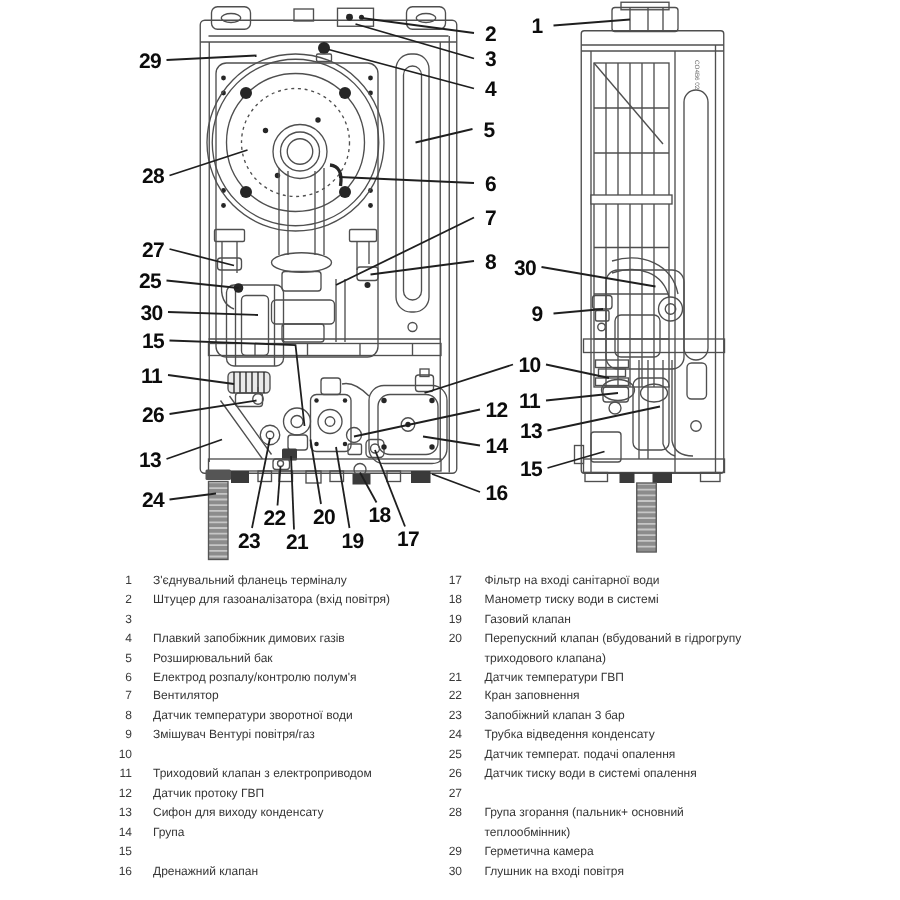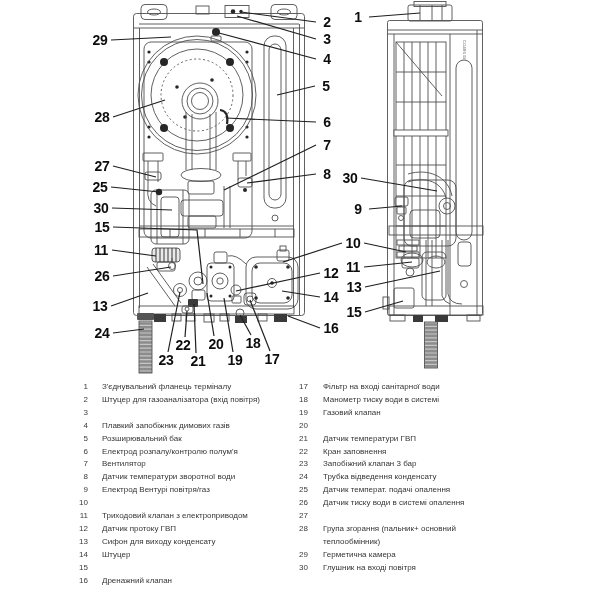--- a/index.html
+++ b/index.html
@@ -424,40 +424,40 @@
         <div class="lrow">
           <span class="num">7</span>
           <span class="txt">Вентилятор</span>
         </div>
         <div class="lrow">
           <span class="num">8</span>
           <span class="txt">Датчик температури зворотної води</span>
         </div>
         <div class="lrow">
           <span class="num">9</span>
-          <span class="txt">Електрод Вентурі повітря/газ</span>
+          <span class="txt">Змішувач Вентурі повітря/газ</span>
         </div>
         <div class="lrow">
           <span class="num">10</span>
         </div>
         <div class="lrow">
           <span class="num">11</span>
           <span class="txt">Триходовий клапан з електроприводом</span>
         </div>
         <div class="lrow">
           <span class="num">12</span>
           <span class="txt">Датчик протоку ГВП</span>
         </div>
         <div class="lrow">
           <span class="num">13</span>
           <span class="txt">Сифон для виходу конденсату</span>
         </div>
         <div class="lrow">
           <span class="num">14</span>
-          <span class="txt">Штуцер</span>
+          <span class="txt">Група</span>
         </div>
         <div class="lrow">
           <span class="num">15</span>
         </div>
         <div class="lrow">
           <span class="num">16</span>
           <span class="txt">Дренажний клапан</span>
         </div>
       </div>
     <div class="col col-right" id="legend-right">
@@ -468,20 +468,21 @@
         <div class="lrow">
           <span class="num">18</span>
           <span class="txt">Манометр тиску води в системі</span>
         </div>
         <div class="lrow">
           <span class="num">19</span>
           <span class="txt">Газовий клапан</span>
         </div>
         <div class="lrow">
           <span class="num">20</span>
+          <span class="txt">Перепускний клапан (вбудований в гідрогрупу триходового клапана)</span>
         </div>
         <div class="lrow">
           <span class="num">21</span>
           <span class="txt">Датчик температури ГВП</span>
         </div>
         <div class="lrow">
           <span class="num">22</span>
           <span class="txt">Кран заповнення</span>
         </div>
         <div class="lrow">

